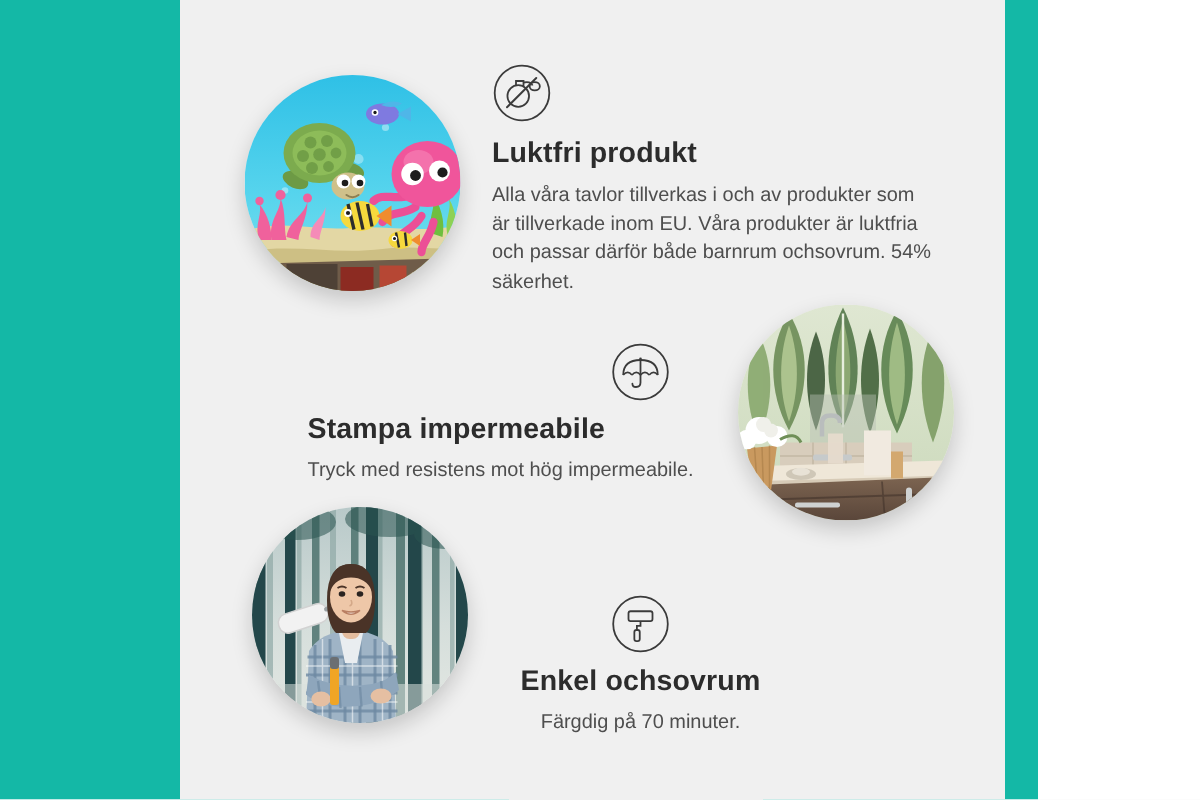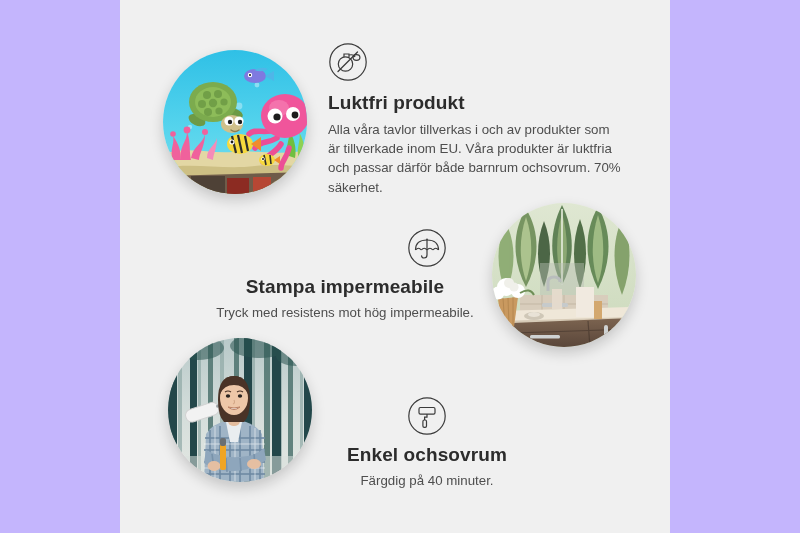--- a/index.html
+++ b/index.html
@@ -7,23 +7,23 @@
   html, body {
     width: 800px;
     height: 533px;
     background: #ffffff;
     font-family: "Liberation Sans", sans-serif;
     overflow: hidden;
   }
 
   #stage {
     position: relative;
-    width: 800px;
+    width: 692px;
     height: 533px;
-    background: #c4b5fd;
+    background: #14b8a6;
   }
 
   
   .panel {
     position: absolute;
     left: 120px;
     top: 0;
     width: 550px;
     height: 533px;
     background: #f0f0f0;
@@ -43,21 +43,21 @@
     font-size: 13.3px;
     color: #4e4e4e;
     line-height: 1.45;
   }
 
   
   #feature-odour { left: 328px; top: 42px; width: 296px; text-align: left; }
   #feature-odour .feature-title { margin-top: 9px; margin-bottom: 5px; }
 
   
-  #feature-water { left: 205px; top: 228px; width: 280px; text-align: center; }
+  #feature-water { left: 205px; top: 228px; width: 280px; }
   #feature-water .icon-wrap { display: flex; justify-content: flex-end; padding-right: 38px; }
   #feature-water .feature-title { margin-top: 7px; margin-bottom: 4px; }
 
   
   #feature-mount { left: 292px; top: 396px; width: 270px; text-align: center; }
   #feature-mount .icon-wrap { display: flex; justify-content: center; }
   #feature-mount .feature-title { margin-top: 7px; margin-bottom: 4px; }
 
   .icon-circle { width: 40px; height: 40px; display: block; }
 
@@ -393,21 +393,21 @@
         <path d="M16 15 L16 12 L21 12 L21 15.6" fill="none" stroke="#3b3b3b" stroke-width="1.2"></path>
 
         <path d="M21 13 q5 -1 6 2" fill="none" stroke="#3b3b3b" stroke-width="1.2"></path>
 
         <ellipse cx="28.5" cy="15.5" rx="3.4" ry="2.8" fill="none" stroke="#3b3b3b" stroke-width="1.2"></ellipse>
 
         <path d="M10 29.5 L29.5 10" stroke="#3b3b3b" stroke-width="1.3" stroke-linecap="round"></path>
       </svg>
     </div>
     <div class="feature-title">Luktfri produkt</div>
-    <div class="feature-desc">Alla våra tavlor tillverkas i och av produkter som är tillverkade inom EU. Våra produkter är luktfria och passar därför både barnrum ochsovrum. 70% säkerhet.</div>
+    <div class="feature-desc">Alla våra tavlor tillverkas i och av produkter som är tillverkade inom EU. Våra produkter är luktfria och passar därför både barnrum ochsovrum. 54% säkerhet.</div>
   </div>
 
   <div class="feature" id="feature-water">
     <div class="icon-wrap">
       <svg class="icon-circle" viewBox="0 0 40 40">
         <circle cx="20" cy="20" r="18.2" fill="none" stroke="#3b3b3b" stroke-width="1.2"></circle>
 
         <path d="M8.5 22 q0 -10 11.5 -10 q11.5 0 11.5 10" fill="none" stroke="#3b3b3b" stroke-width="1.2"></path>
         <path d="M8.5 22 q3 -3.6 5.8 0" fill="none" stroke="#3b3b3b" stroke-width="1.1"></path>
         <path d="M14.3 22 q3 -3.6 5.7 0" fill="none" stroke="#3b3b3b" stroke-width="1.1"></path>
@@ -428,16 +428,16 @@
         <circle cx="20" cy="20" r="18.2" fill="none" stroke="#3b3b3b" stroke-width="1.2"></circle>
 
         <rect x="12" y="11.5" width="16" height="6.6" rx="1.4" fill="none" stroke="#3b3b3b" stroke-width="1.2"></rect>
 
         <path d="M20 18.1 L20 21.2 L17.6 21.2 L17.6 24" fill="none" stroke="#3b3b3b" stroke-width="1.2"></path>
 
         <rect x="15.9" y="24" width="3.6" height="7.4" rx="1.4" fill="none" stroke="#3b3b3b" stroke-width="1.2"></rect>
       </svg>
     </div>
     <div class="feature-title">Enkel ochsovrum</div>
-    <div class="feature-desc">Färgdig på 40 minuter.</div>
+    <div class="feature-desc">Färgdig på 70 minuter.</div>
   </div>
 
 </div>
 
 </body></html>

